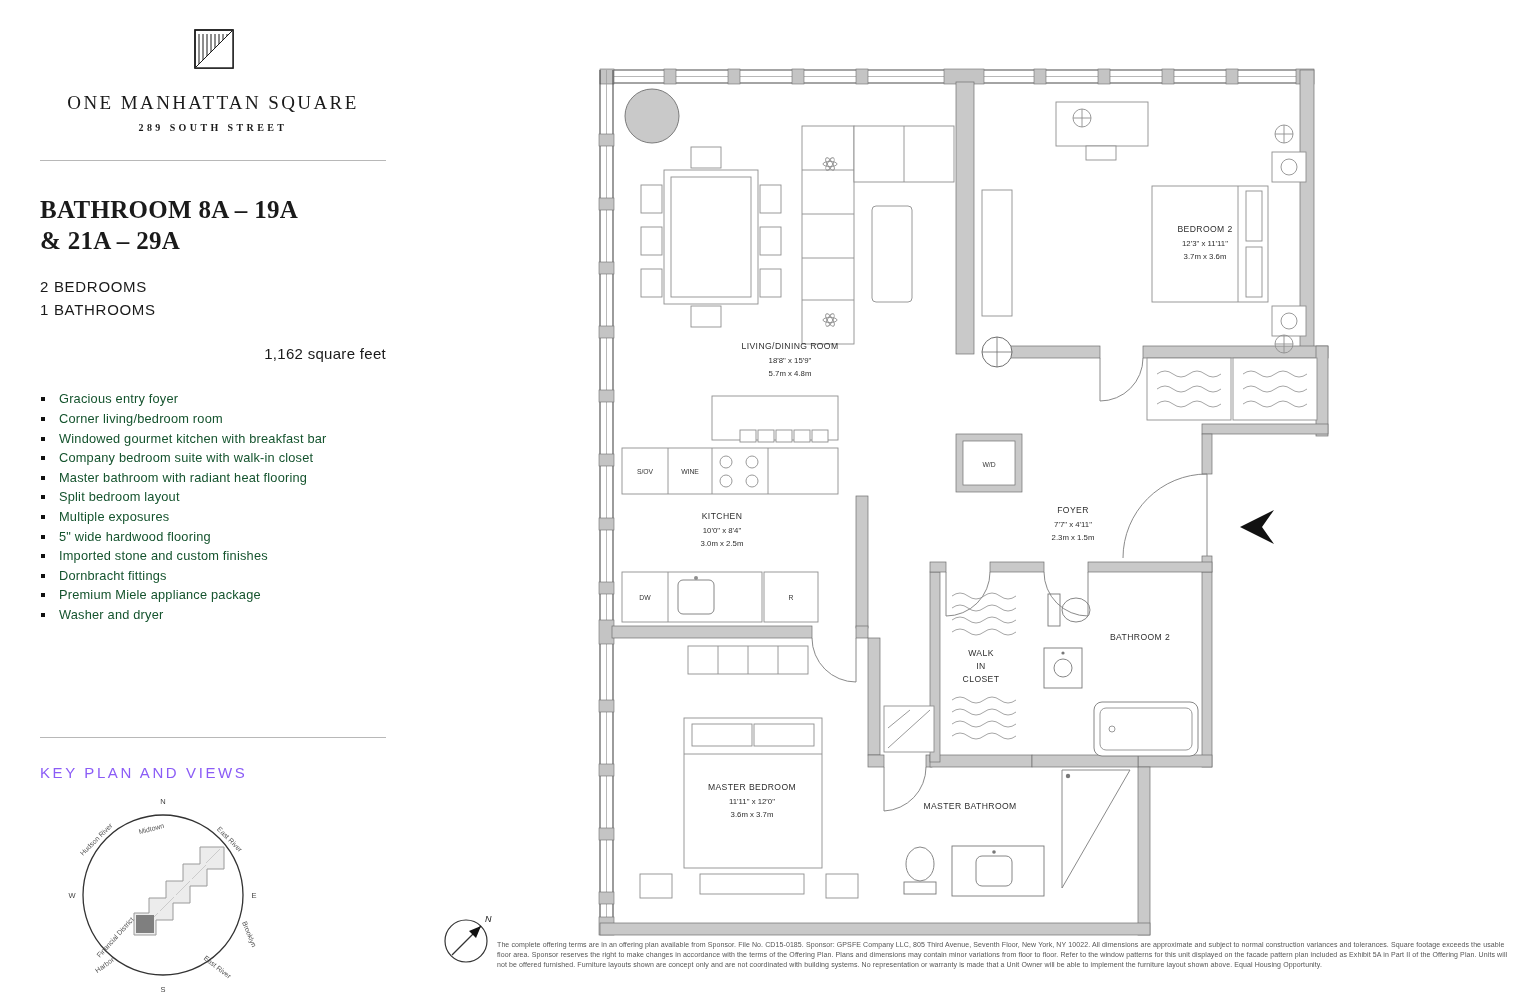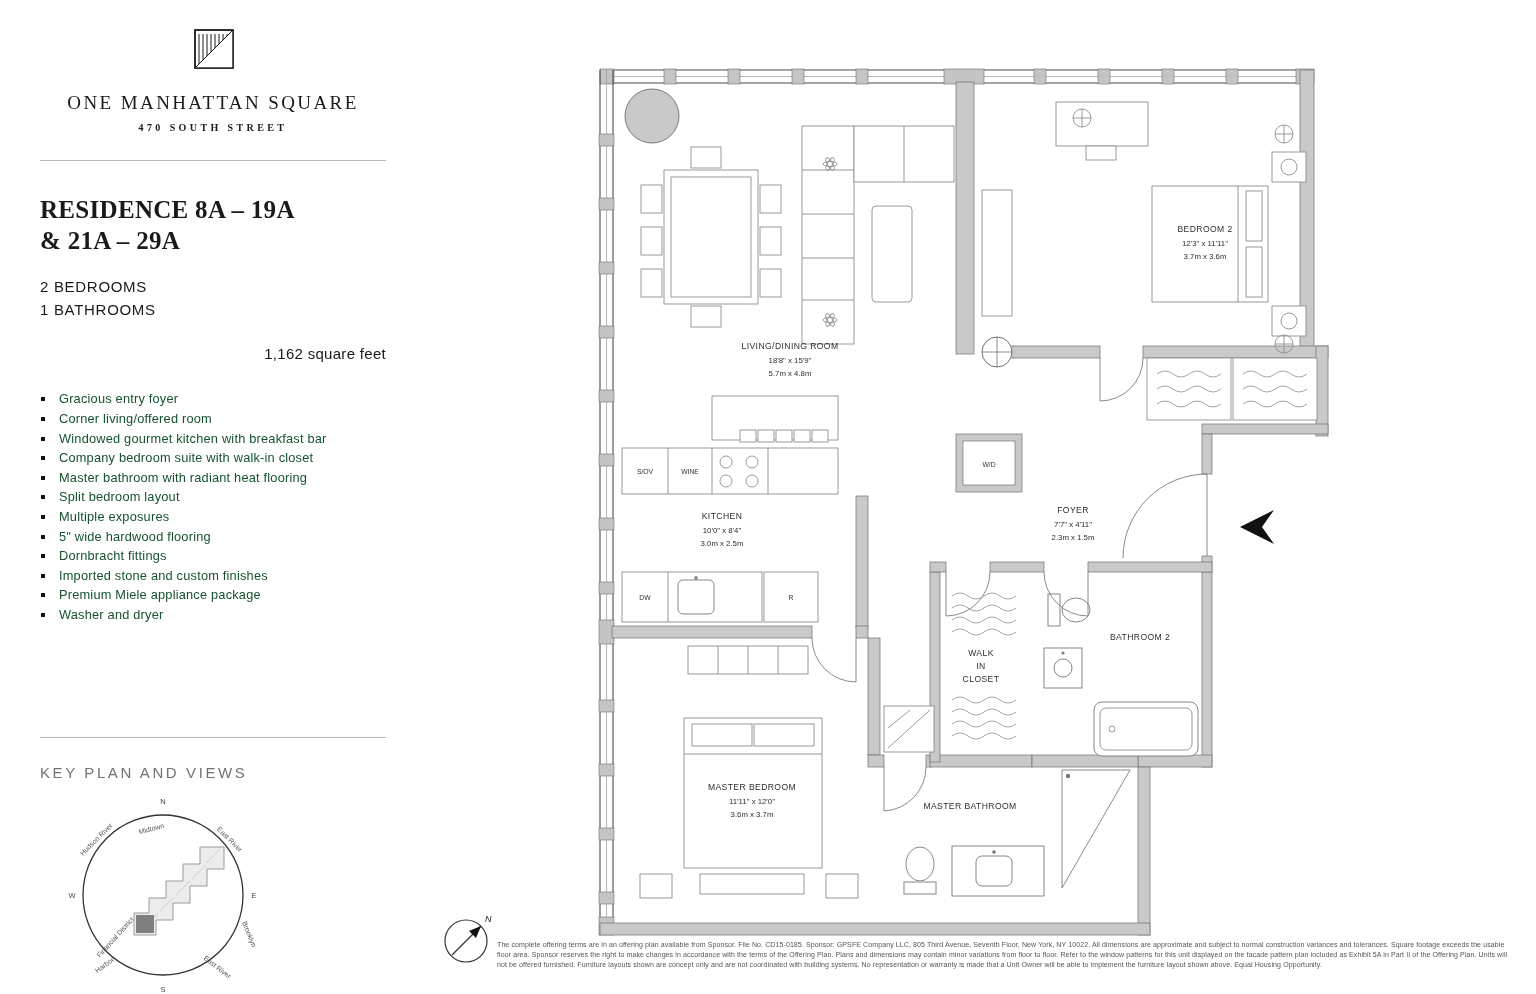--- a/index.html
+++ b/index.html
@@ -14,21 +14,21 @@
   .brand{font-family:"Liberation Serif",serif;font-size:19px;letter-spacing:2.4px;text-align:center;margin-top:14px;white-space:nowrap;}
   .address{font-family:"Liberation Serif",serif;font-size:10px;font-weight:bold;letter-spacing:3.4px;text-align:center;margin-top:8px;}
   .rule{border:none;border-top:1px solid #b8b8b8;margin:27px 0 0 0;}
   .res-title{font-family:"Liberation Serif",serif;font-weight:bold;font-size:25px;line-height:1.24;margin-top:33px;letter-spacing:.3px;}
   .spec{margin-top:20px;font-size:15px;letter-spacing:.7px;line-height:1.52;}
   .area{margin-top:21px;font-size:15px;letter-spacing:.3px;line-height:1.52;text-align:right;}
   ul.features{list-style:none;margin:24px 0 0 0;padding:0;}
   ul.features li{position:relative;padding-left:19px;font-size:12.8px;line-height:19.6px;letter-spacing:.2px;color:#14532d;}
   ul.features .bullet{position:absolute;left:1px;top:8px;width:4px;height:4px;background:#111;}
   .rule2{border:none;border-top:1px solid #b8b8b8;margin:112px 0 0 0;}
-  .keyplan-heading{margin-top:26px;font-size:15px;letter-spacing:2.6px;color:#737373;}
+  .keyplan-heading{margin-top:26px;font-size:15px;letter-spacing:2.6px;color:#8b5cf6;}
   .keyplan-svg{margin-top:8px;display:block;}
   .kp-compass{font-size:7.5px;fill:#444;}
   .kp-rim{font-size:7px;fill:#555;}
   
   .plan-svg{position:absolute;left:0;top:0;}
   .wall{fill:#c9c9c9;stroke:#6f6f6f;stroke-width:.7;}
   .wline{stroke:#4a4a4a;stroke-width:1.1;}
   .glz{stroke:#9a9a9a;stroke-width:.7;}
   .mull{fill:#c4c4c4;stroke:#6f6f6f;stroke-width:.6;}
   .furn{fill:#fff;stroke:#8f8f8f;stroke-width:.9;}
@@ -60,44 +60,44 @@
           <line x1="35" y1="8" x2="35" y2="38"></line>
         <line x1="39" y1="8" x2="39" y2="38"></line>
           <line x1="43" y1="8" x2="43" y2="38"></line>
       </g>
       <polygon points="11,42 49,4 49,42" fill="#ffffff"></polygon>
       <rect x="11" y="4" width="38" height="38" fill="none" stroke="#1a1a1a" stroke-width="1.4"></rect>
       <line x1="12" y1="41" x2="48" y2="5" stroke="#1a1a1a" stroke-width="1"></line>
     </svg>
   </div>
   <div class="brand">ONE MANHATTAN SQUARE</div>
-  <div class="address">470 SOUTH STREET</div>
+  <div class="address">289 SOUTH STREET</div>
   <hr class="rule">
   <div class="res-title">
-    <div>RESIDENCE 8A – 19A</div>
+    <div>BATHROOM 8A – 19A</div>
     <div>&amp; 21A – 29A</div>
   </div>
   <div class="spec">
     <div>2 BEDROOMS</div>
     <div>1 BATHROOMS</div>
   </div>
   <div class="area">
     <div>1,162 square feet</div>
   </div>
   <ul class="features">
     <li><span class="bullet"></span><span>Gracious entry foyer</span></li>
-    <li><span class="bullet"></span><span>Corner living/offered room</span></li>
+    <li><span class="bullet"></span><span>Corner living/bedroom room</span></li>
     <li><span class="bullet"></span><span>Windowed gourmet kitchen with breakfast bar</span></li>
     <li><span class="bullet"></span><span>Company bedroom suite with walk-in closet</span></li>
     <li><span class="bullet"></span><span>Master bathroom with radiant heat flooring</span></li>
     <li><span class="bullet"></span><span>Split bedroom layout</span></li>
     <li><span class="bullet"></span><span>Multiple exposures</span></li>
     <li><span class="bullet"></span><span>5" wide hardwood flooring</span></li>
+    <li><span class="bullet"></span><span>Imported stone and custom finishes</span></li>
     <li><span class="bullet"></span><span>Dornbracht fittings</span></li>
-    <li><span class="bullet"></span><span>Imported stone and custom finishes</span></li>
     <li><span class="bullet"></span><span>Premium Miele appliance package</span></li>
     <li><span class="bullet"></span><span>Washer and dryer</span></li>
   </ul>
   <hr class="rule2">
   <div class="keyplan-heading">KEY PLAN AND VIEWS</div>
 
   <svg class="keyplan-svg" width="290" height="214" viewBox="0 0 290 214">
     <circle cx="123" cy="106" r="80" fill="none" stroke="#333" stroke-width="1.3"></circle>
 
     <g>

